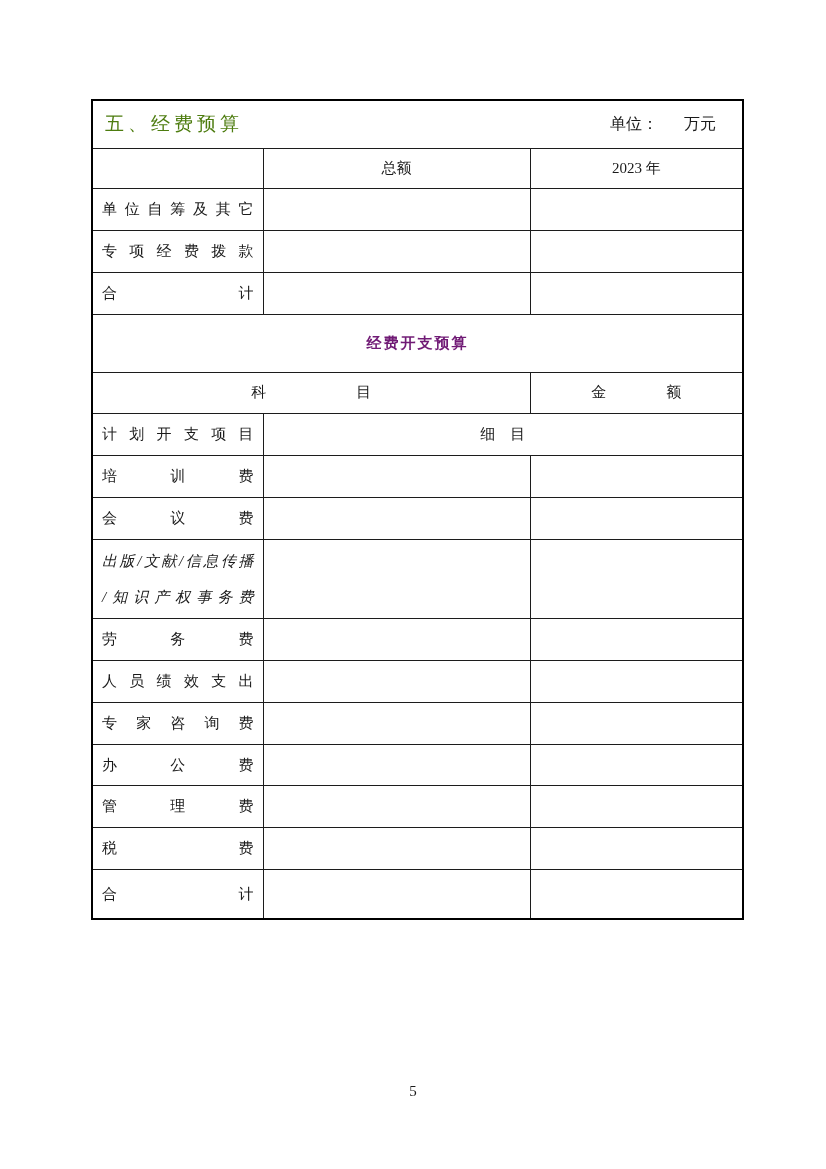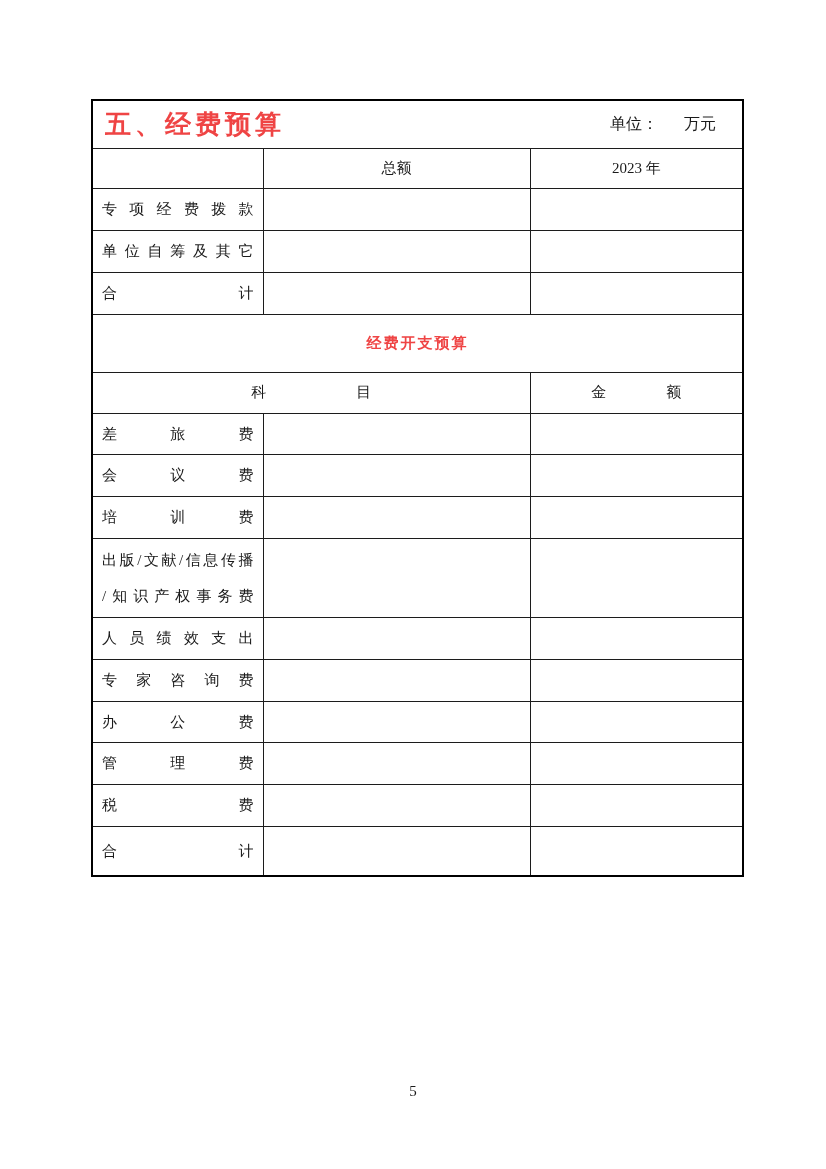--- a/index.html
+++ b/index.html
@@ -27,42 +27,42 @@
     font-size: 15px;
     padding: 1px;
   }
 
   
   tr.h48 { height: 48px; }
   tr.h40 { height: 40px; }
   tr.h42 { height: 42px; }
   tr.h58 { height: 58px; }
   tr.h41 { height: 41px; margin-left: 24px; }
-  tr.h79 { height: 79px; }
+  tr.h79 { height: 79px; font-style: italic; }
   tr.h50 { height: 50px; }
 
   
   .row-title-cell { padding: 0 !important; }
   .row-title {
     display: flex; align-items: center; justify-content: space-between;
     padding: 0 26px 0 12px; height: 100%;
   }
   .section-title {
-    font-weight: bold; font-size: 26px; letter-spacing: 4px; color: #ef4444;
+    font-weight: normal; font-size: 19px; letter-spacing: 4px; color: #4d7c0f;
   }
   .unit-group { font-size: 16px; white-space: nowrap; }
   .unit-value { margin-left: 26px; }
 
   
   .center-cell { text-align: center; }
 
   
   .expense-title-cell {
     text-align: center; font-weight: bold; font-size: 19px;
-    letter-spacing: 2px; color: #ef4444;
+    letter-spacing: 2px; color: #701a75;
   }
 
   
   .label-cell {
     text-align: justify;
     text-align-last: justify;
     -moz-text-align-last: justify;
     white-space: pre-line;
     padding: 0 9px !important;
     line-height: 36px;
@@ -100,63 +100,67 @@
       </td>
     </tr>
 
     <tr class="h40">
       <td></td>
       <td class="center-cell">总额</td>
       <td class="center-cell">2023 年</td>
     </tr>
 
     <tr class="h42">
-      <td class="label-cell">专项经费拨款</td>
+      <td class="label-cell">单位自筹及其它</td>
       <td></td>
       <td></td>
     </tr>
     <tr class="h42">
-      <td class="label-cell">单位自筹及其它</td>
+      <td class="label-cell">专项经费拨款</td>
       <td></td>
       <td></td>
     </tr>
     <tr class="h42">
       <td class="label-cell">合计</td>
       <td></td>
       <td></td>
     </tr>
 
     <tr class="h58">
       <td colspan="3" class="expense-title-cell">经费开支预算</td>
     </tr>
 
     <tr class="h41">
       <td colspan="2" class="center-cell">科　　　　　　目</td>
       <td class="center-cell">金　　　　额</td>
     </tr>
 
+    <tr class="h42">
+      <td class="label-cell">计划开支项目</td>
+      <td colspan="2" class="center-cell">细　目</td>
+    </tr>
 
-    <tr class="h41">
-      <td class="label-cell">差旅费</td>
+    <tr class="h42">
+      <td class="label-cell">培训费</td>
       <td></td>
       <td></td>
     </tr>
     <tr class="h42">
       <td class="label-cell">会议费</td>
       <td></td>
       <td></td>
     </tr>
-    <tr class="h42">
-      <td class="label-cell">培训费</td>
+    <tr class="h79">
+      <td class="label-cell">出版/文献/信息传播
+/知识产权事务费</td>
       <td></td>
       <td></td>
     </tr>
-    <tr class="h79">
-      <td class="label-cell">出版/文献/信息传播
-/知识产权事务费</td>
+    <tr class="h42">
+      <td class="label-cell">劳务费</td>
       <td></td>
       <td></td>
     </tr>
     <tr class="h42">
       <td class="label-cell">人员绩效支出</td>
       <td></td>
       <td></td>
     </tr>
     <tr class="h42">
       <td class="label-cell">专家咨询费</td>

